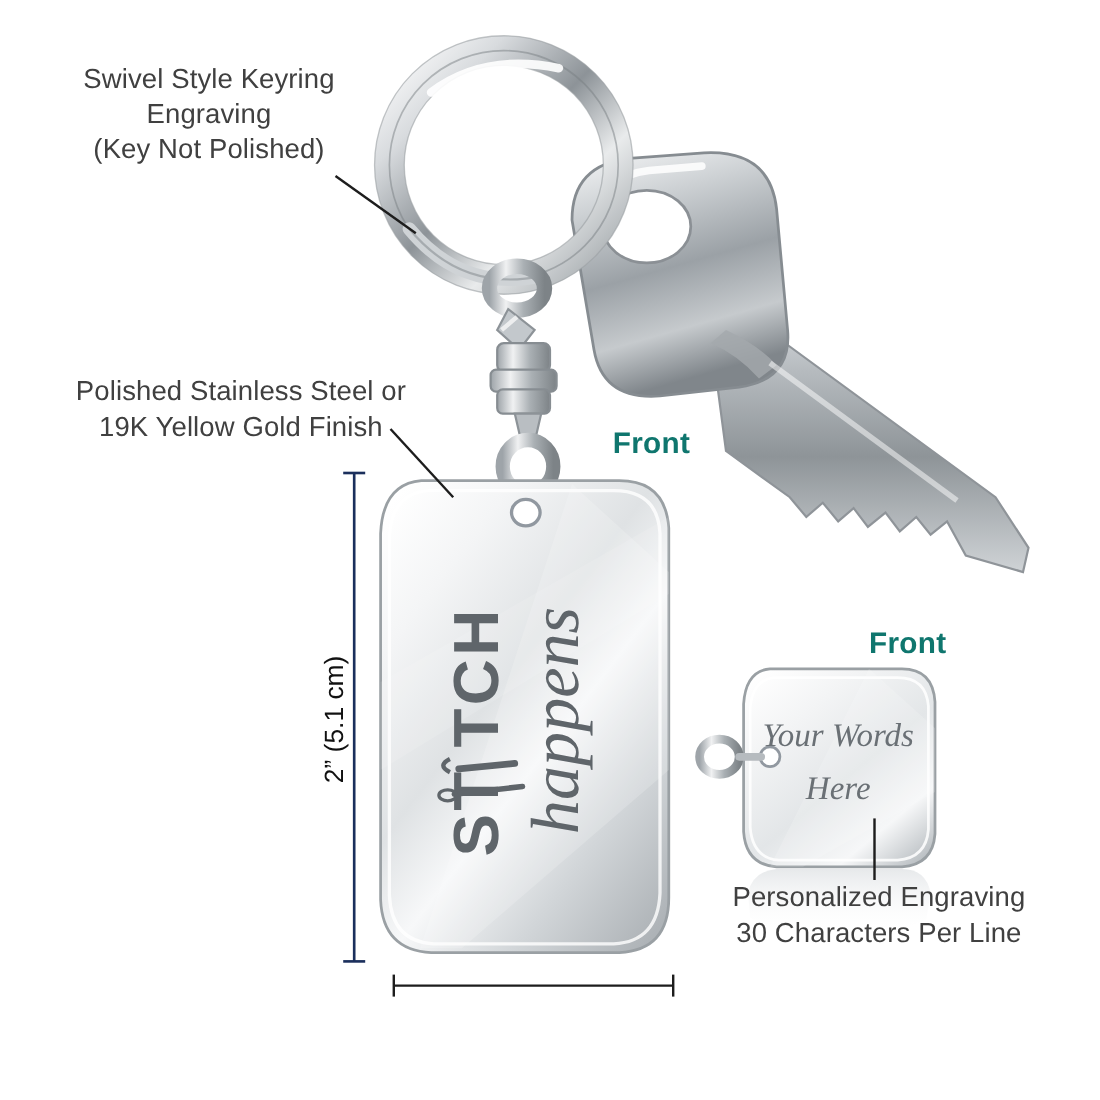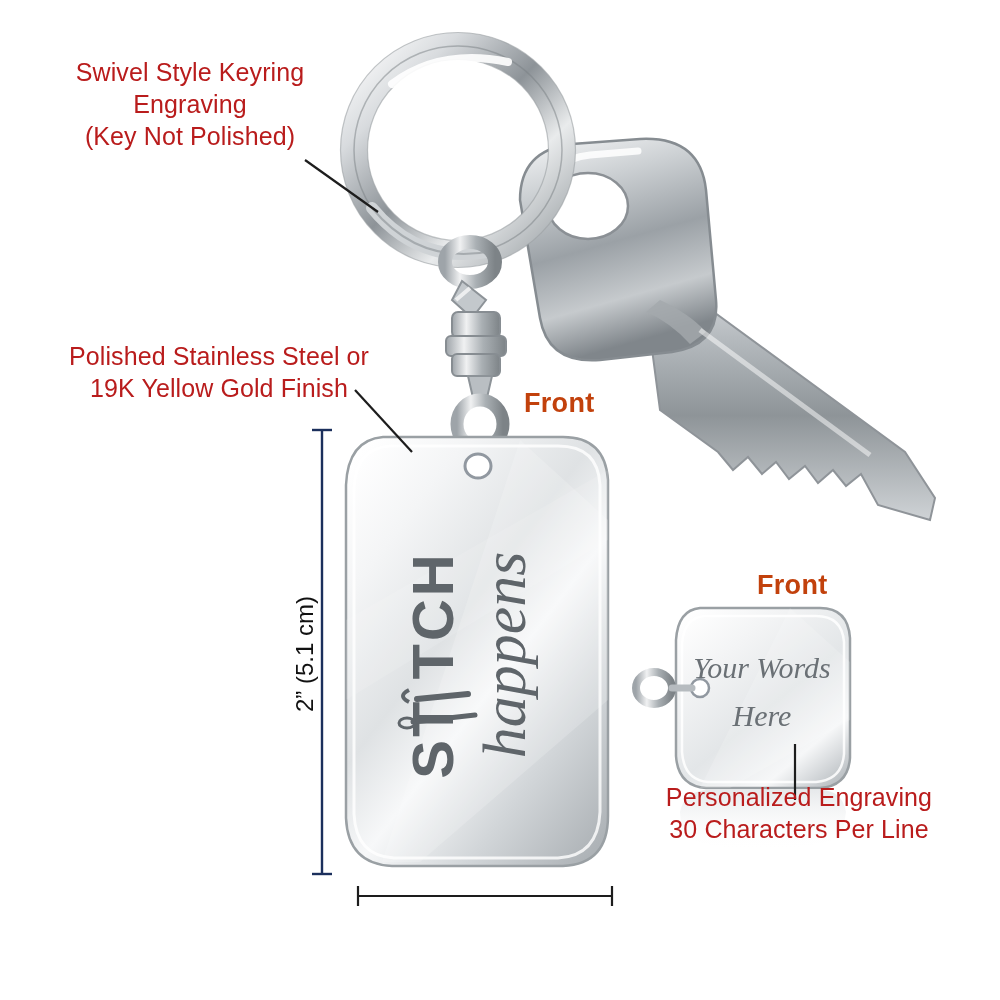--- a/index.html
+++ b/index.html
@@ -16,30 +16,31 @@
     color: #1a1a1a;
   }
   .stage {
     position: absolute;
     inset: 0;
   }
   .annot {
     position: absolute;
     font-size: 25px;
     line-height: 1.28;
-    color: #b91c1c;
+    color: #404040;
     letter-spacing: .1px;
   }
   .annot.center { text-align: center; }
   .label-bold {
     position: absolute;
     font-size: 27px;
     font-weight: bold;
-    color: #c2410c;
+    color: #0f766e;
     letter-spacing: .3px;
+    margin-left: 33px;
   }
   .dim-text {
     position: absolute;
     font-size: 24px;
     color: #111111;
   }
   .dim-vert {
     transform-origin: 50% 50%;
     transform: rotate(-90deg);
     white-space: nowrap;
@@ -221,21 +222,21 @@
 
   <div class="annot center" style="left:40px; top:340px; width:358px;">
     <div>Polished Stainless Steel or</div>
     <div>19K Yellow Gold Finish</div>
   </div>
 
   <div class="label-bold" style="left:524px; top:388px;">Front</div>
 
   <div class="label-bold" style="left:757px; top:570px;">Front</div>
 
-  <div class="annot center" style="left:630px; top:781px; width:338px;">
+  <div class="annot center" style="left:630px; top:800px; width:338px;">
     <div>Personalized Engraving</div>
     <div>30 Characters Per Line</div>
   </div>
 
   <div class="dim-text dim-vert" style="left:225px; top:640px; width:160px; text-align:center;">2” (5.1 cm)</div>
 
 
 </div>
 
 </body></html>

